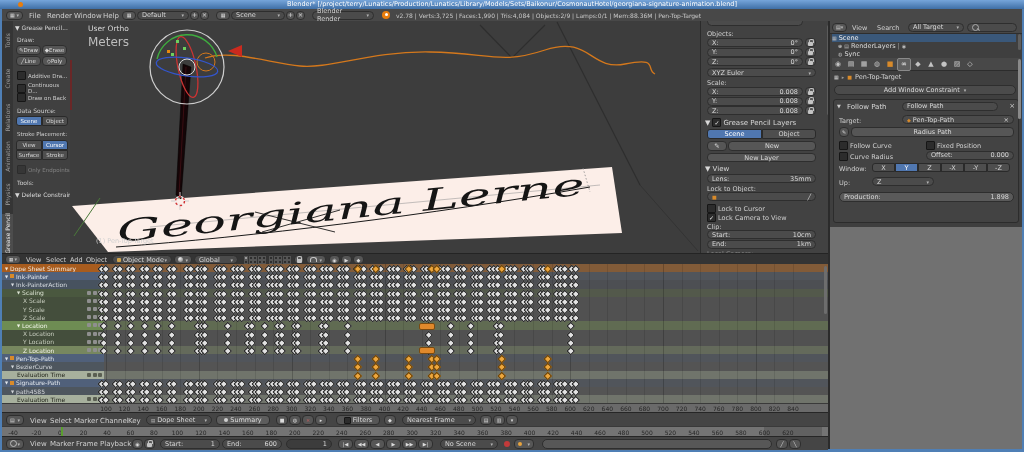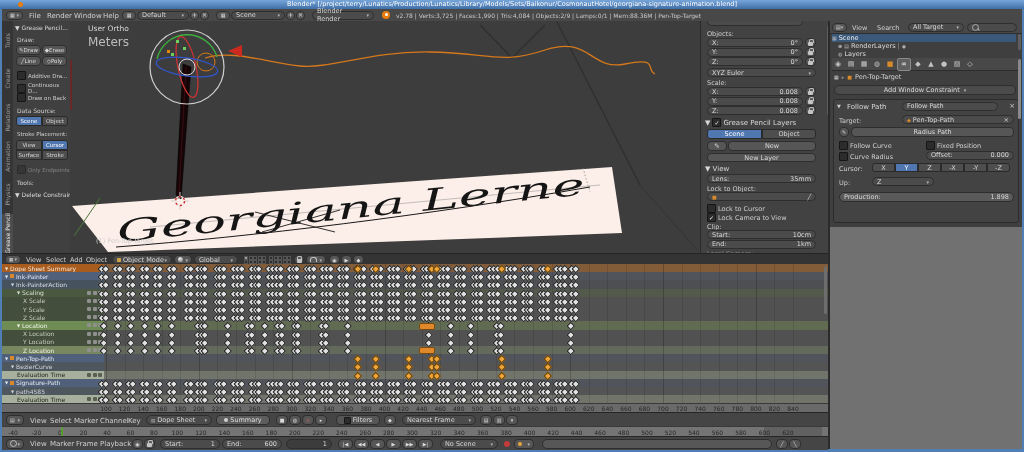--- a/index.html
+++ b/index.html
@@ -350,21 +350,21 @@
       </div>
       <div class="abs flex" style="left:8px;top:21px;height:8px;font-size:6.5px;gap:2px;color:#ddd;">
         <span style="font-size:5px;">⊕</span>
         <span style="font-size:5px;color:#bbb;">▤</span>
         <span>RenderLayers</span>
           <span style="color:#999;">|</span>
         <span style="font-size:5px;color:#bbb;">◉</span>
       </div>
       <div class="abs flex" style="left:8px;top:29px;height:8px;font-size:6.5px;gap:2px;color:#ddd;">
         <span style="font-size:5px;color:#bbb;">◍</span>
-          <span>Layers</span>
+          <span>Sync</span>
       </div>
       <div class="abs" style="right:1px;top:13px;width:3px;height:16px;background:#5e5e5e;border-radius:2px;"></div>
     </div>
 
     <div class="abs" style="left:0;top:36px;width:192px;height:170px;background:#3f3f3f;">
       <div class="abs flex" id="prop-tabs" style="left:2px;top:1px;width:188px;height:12px;gap:1px;background:#484848;border-bottom:1px solid #2c2c2c;">
           <div class="ptab">◉</div>
           <div class="ptab">▤</div>
           <div class="ptab">▦</div>
           <div class="ptab">◍</div>
@@ -415,21 +415,21 @@
             <span class="lbl">Fixed Position</span>
           </div>
         <div class="abs flex" style="left:5px;top:52px;gap:2px;">
             <span class="cb"></span>
             <span class="lbl">Curve Radius</span>
           </div>
         <div class="field" style="position:absolute;left:92px;top:50.5px;width:88px;height:9px;">
             <span>Offset:</span>
             <span>0.000</span>
           </div>
-        <span class="abs lbl" style="left:5px;top:65px;">Cursor:</span>
+        <span class="abs lbl" style="left:5px;top:65px;">Window:</span>
         <div class="abs flex" id="forward-group" style="left:38px;top:63px;">
             <div class="seg" style="width: 23px; height: 9px; border-radius: 3px 0px 0px 3px;">X</div>
             <div class="seg on" style="width: 23px; height: 9px; border-radius: 0px;">Y</div>
             <div class="seg" style="width: 23px; height: 9px; border-radius: 0px;">Z</div>
             <div class="seg" style="width: 23px; height: 9px; border-radius: 0px;">-X</div>
             <div class="seg" style="width: 23px; height: 9px; border-radius: 0px;">-Y</div>
             <div class="seg" style="width: 23px; height: 9px; border-radius: 0px 3px 3px 0px;">-Z</div>
           </div>
         <span class="abs lbl" style="left:5px;top:79px;">Up:</span>
         <div class="field" style="position:absolute;left:38px;top:77px;width:62px;height:9px;">

